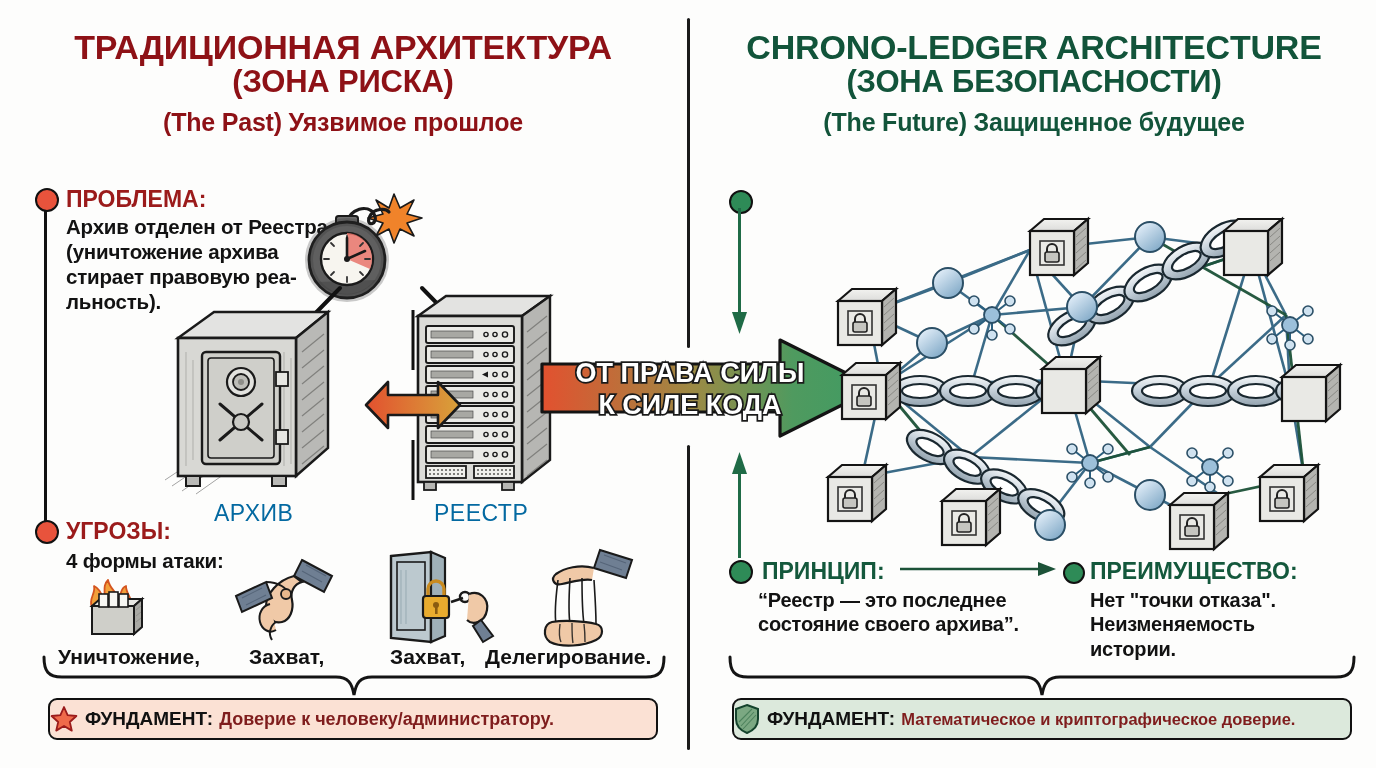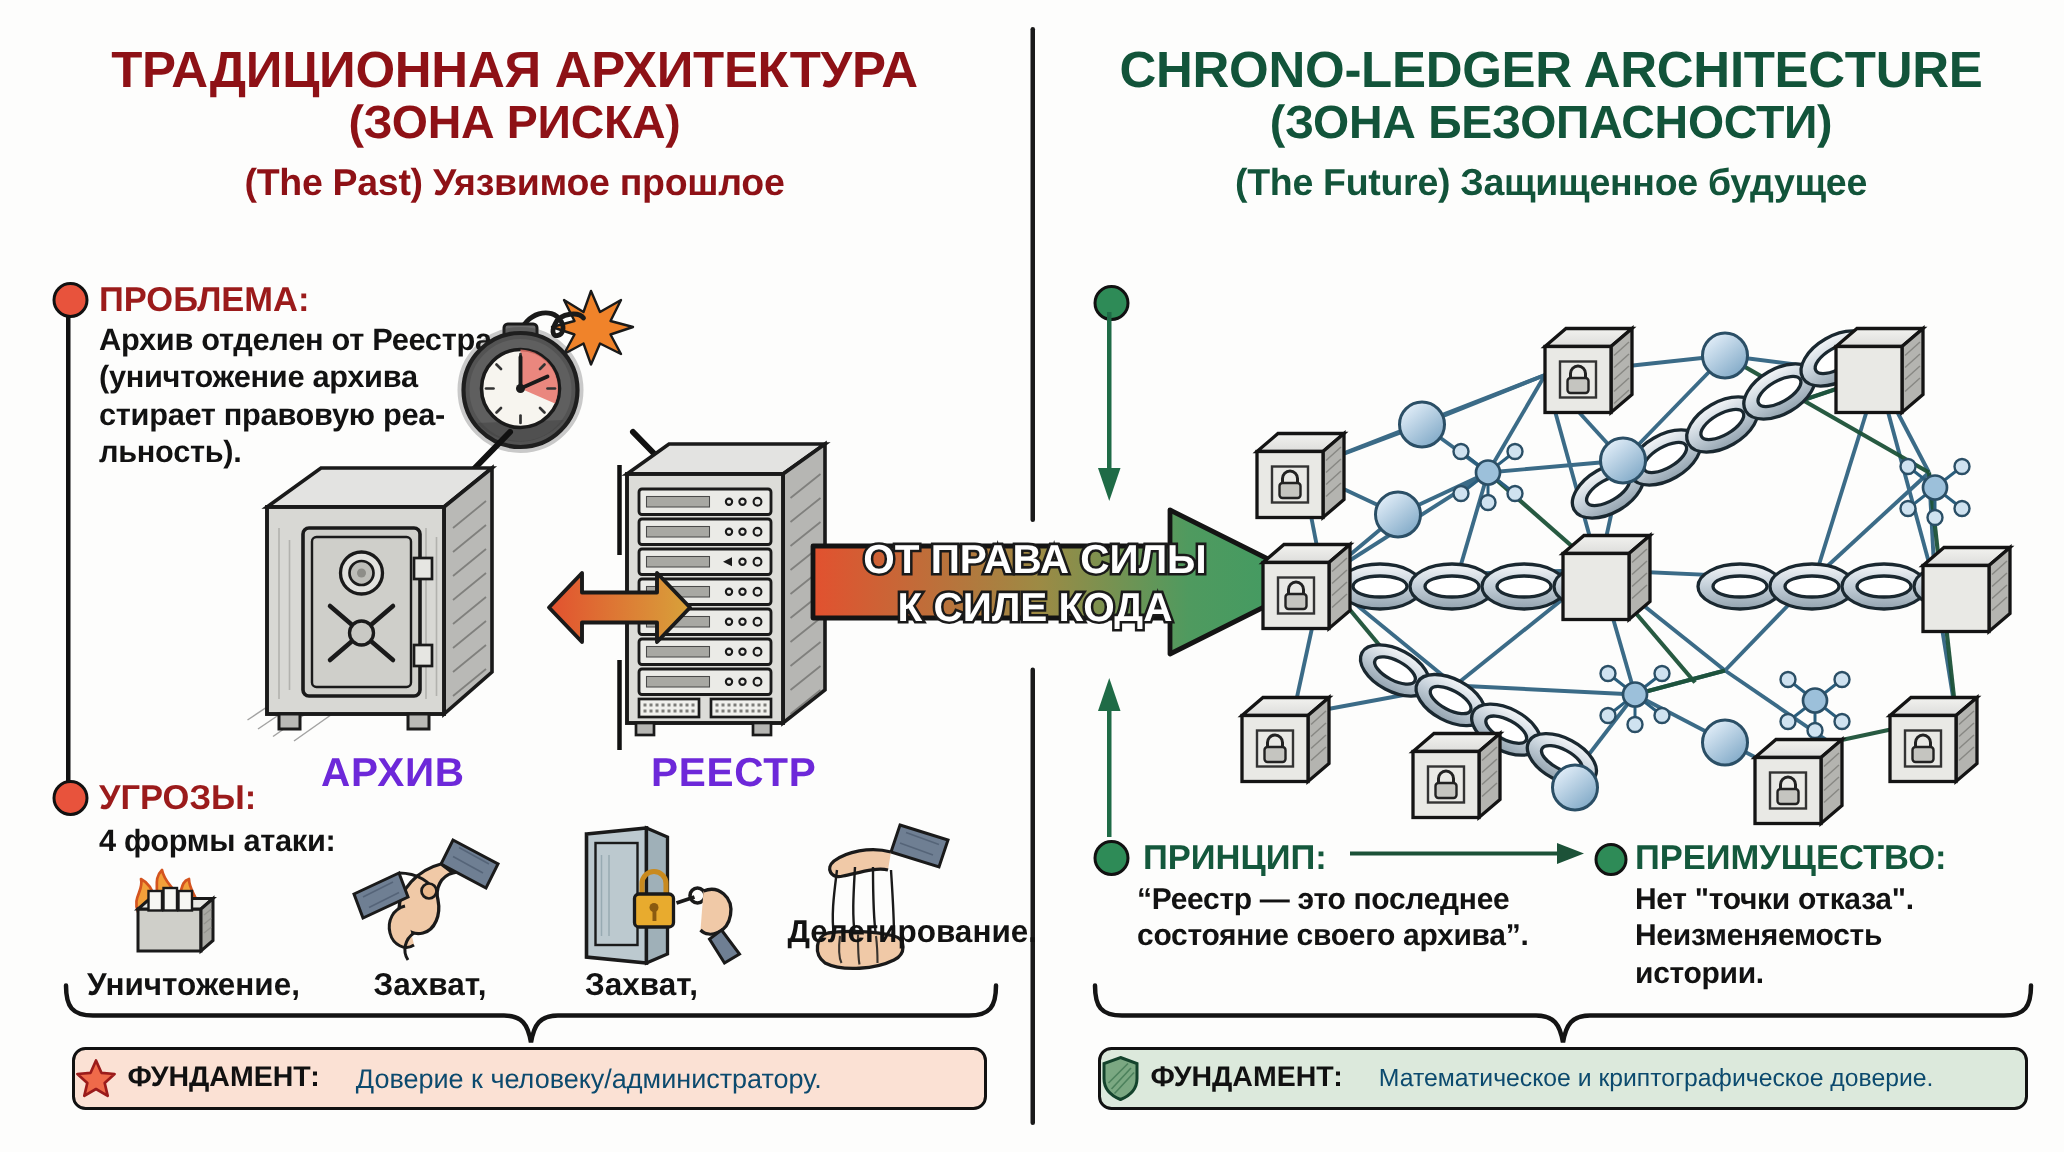--- a/index.html
+++ b/index.html
@@ -52,42 +52,42 @@
   .head-green { color:#14583c; }
 
   .body-text {
     position:absolute; font-size:20.5px; font-weight:bold; color:#121212;
     line-height:1.22; letter-spacing:-0.2px;
   }
   .body-text .ln { display:block; white-space: pre; }
 
   
   .device-label {
-    position:absolute; font-size:27px; font-weight:bold; color:#6d28d9;
+    position:absolute; font-size:23px; font-weight:normal; color:#0369a1;
     letter-spacing: 0.5px;
   }
 
   
   .attack-label {
     position:absolute; font-size:21px; font-weight:bold; color:#121212;
     white-space:nowrap;
   }
 
   
   .foundation {
     position:absolute; height:42px; border:2.5px solid #111; border-radius:9px;
     display:flex; align-items:center; box-sizing:border-box;
   }
   #foundation-left  { left:48px;  top:698px; width:610px; background:#fbe1d4; }
   #foundation-right { left:732px; top:698px; width:620px; background:#dce9dc; }
   .foundation .f-key {
     font-size:19px; font-weight:bold; color:#111; margin-left:7px; white-space:nowrap;
   }
   .foundation .f-val {
-    font-size:18px; font-weight:normal; color:#0c4a6e; margin-left:24px; white-space:nowrap;
+    font-size:18px; font-weight:bold; color:#7f1d1d; margin-left:6px; white-space:nowrap;
   }
   #foundation-right .f-val { font-size:16.5px; }
 
   svg { display:block; overflow: visible; }
   .abs { position:absolute; }
 </style>
 </head>
 <body>
 
 <div id="stage">
@@ -445,21 +445,21 @@
         <path d="M32 78 C31 86, 31 92, 33 96"></path>
         <path d="M44 77 C44 86, 44 92, 45 97"></path>
         <path d="M56 78 C57 86, 57 92, 57 96"></path>
       </g>
     </svg>
   </div>
 
   <div class="attack-label" style="left:58px; top:645px;">Уничтожение,</div>
   <div class="attack-label" style="left:249px; top:645px;">Захват,</div>
   <div class="attack-label" style="left:390px; top:645px;">Захват,</div>
-  <div class="attack-label" style="left:485px; top:610px;margin-left:40px;">Делегирование.</div>
+  <div class="attack-label" style="left:485px; top:645px;">Делегирование.</div>
 
   <div class="abs" style="left:40px; top:655px;">
     <svg width="628" height="42" viewBox="0 0 628 42">
       <path d="M4 2 C4 16, 8 22, 22 22 L296 22 C308 22, 312 28, 314 40
                C316 28, 320 22, 332 22 L606 22 C620 22, 624 16, 624 2" fill="none" stroke="#141414" stroke-width="3" stroke-linecap="round"></path>
     </svg>
   </div>
 
   <div class="foundation" id="foundation-left">
     <span style="line-height:0;">

